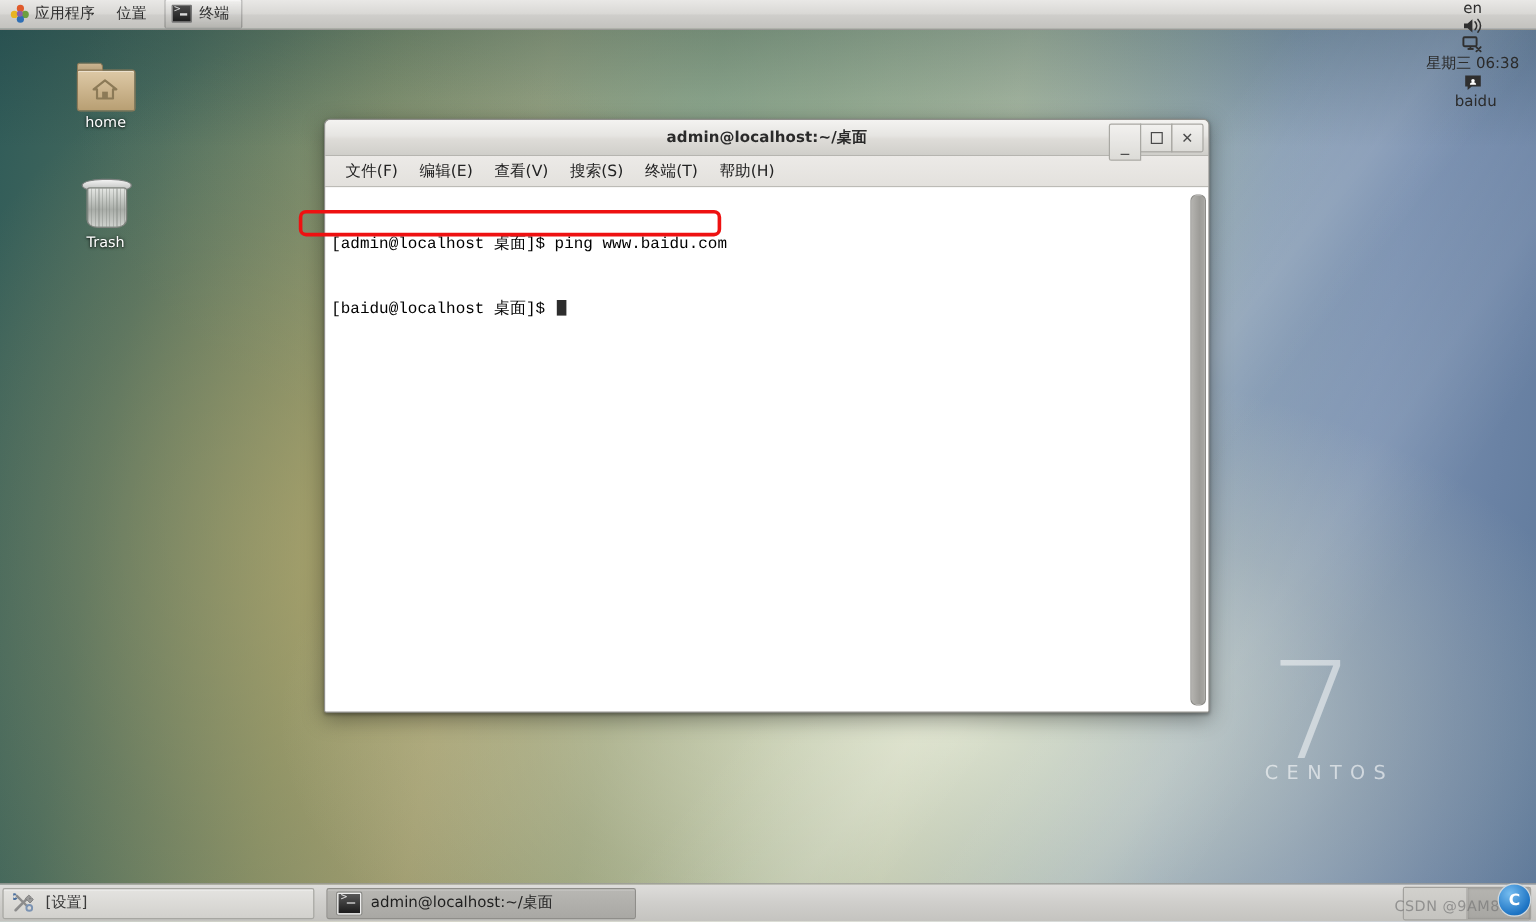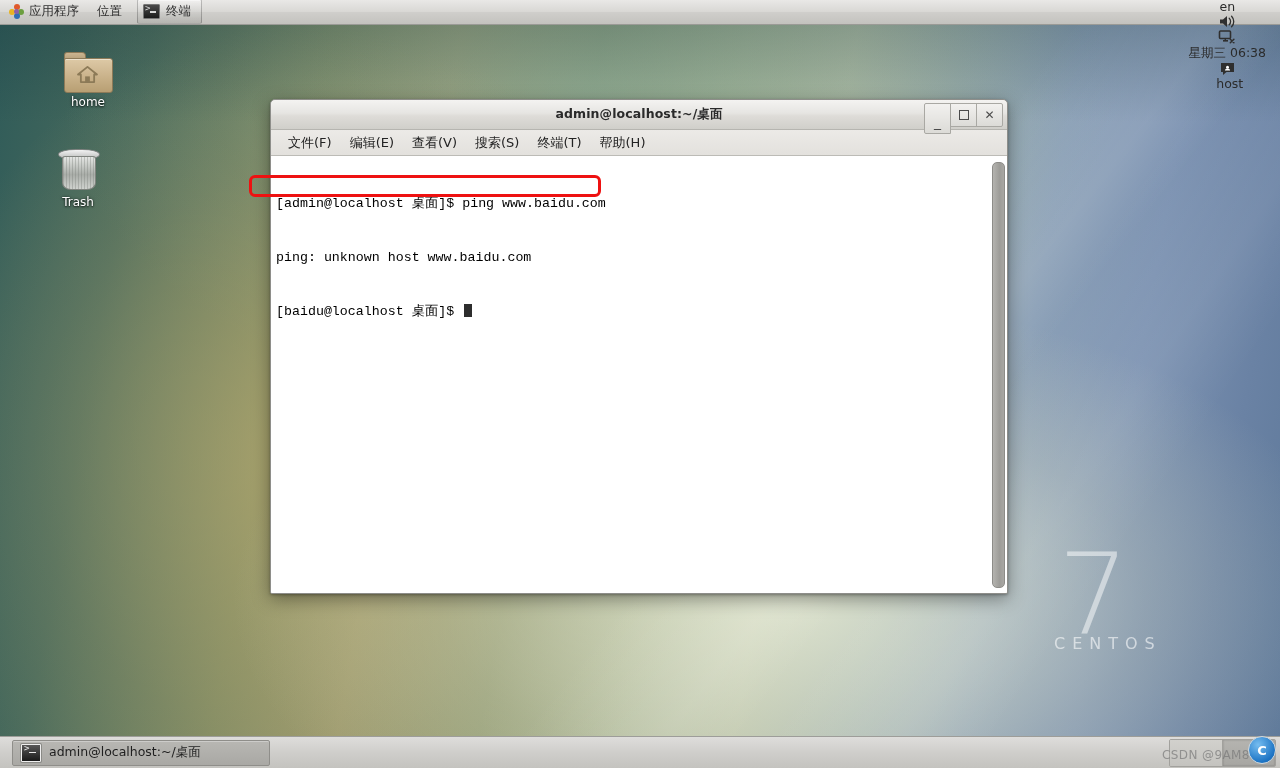--- a/index.html
+++ b/index.html
@@ -159,21 +159,21 @@
     cursor: default;
   }
   .desk-icon .label {
     margin-top: 3px;
     font-size: 12px;
     color: #ffffff;
     text-shadow: 0 1px 2px rgba(0,0,0,0.75), 0 0 3px rgba(0,0,0,0.55);
     font-family: "DejaVu Sans", "Liberation Sans", sans-serif;
   }
   .icon-home { left: 45px; top: 50px; }
-  .icon-trash { left: 35px; top: 148px; }
+  .icon-trash { left: 45px; top: 148px; }
 
   .folder-glyph { width: 48px; height: 42px; margin: 0 auto; position: relative; }
   .folder-back {
     position: absolute; left: 0; top: 2px; width: 20px; height: 8px;
     background: linear-gradient(180deg,#cbb591,#b09a74);
     border-radius: 3px 4px 0 0;
     border: 1px solid #8d7a58; border-bottom: none;
   }
   .folder-body {
     position: absolute; left: 0; top: 8px; width: 47px; height: 33px;
@@ -474,21 +474,21 @@
       <span class="datetime">星期三 06:38</span>
 
       <span class="tray-icon">
         <svg class="user-svg" width="15" height="14" viewBox="0 0 15 14">
           <path d="M1 1h13v9H6.5L3 13V10H1z" fill="#2f2f2f"></path>
           <circle cx="7.5" cy="5.3" r="1.5" fill="#ffffff"></circle>
           <path d="M4.9 8.6c0-1.4 1.2-2.2 2.6-2.2s2.6.8 2.6 2.2z" fill="#ffffff"></path>
         </svg>
       </span>
 
-      <span class="user-name">host</span>
+      <span class="user-name">baidu</span>
 
     </div>
   </div>
 
   <div class="desk-icon icon-home">
     <div class="folder-glyph">
       <div class="folder-back"></div>
       <div class="folder-body"></div>
       <svg class="house-glyph" viewBox="0 0 24 20">
         <path d="M12 2 L22 10 H19 V18 H5 V10 H2 Z" fill="none" stroke="#8c7a57" stroke-width="1.9" stroke-linejoin="round"></path>
@@ -524,34 +524,45 @@
       <div class="menu-item">编辑(E)</div>
       <div class="menu-item">查看(V)</div>
       <div class="menu-item">搜索(S)</div>
       <div class="menu-item">终端(T)</div>
       <div class="menu-item">帮助(H)</div>
     </div>
 
     <div class="term-body">
       <div class="term-text">
         <div class="term-line">[admin@localhost 桌面]$ ping www.baidu.com</div>
-        <div class="term-line">ping: unknown host www.baidu.com</div>
         <div class="term-line"><span>[baidu@localhost 桌面]$ </span><span class="cursor-block"></span></div>
       </div>
       <div class="term-scroll">
         <div class="term-thumb"></div>
       </div>
     </div>
 
   </div>
 
   <div class="annot-rect"></div>
 
   <div class="taskbar">
 
+    <div class="tb-settings">
+      <span class="tools-icon">
+        <svg width="20" height="17" viewBox="0 0 20 17">
+          <path d="M2 14.5 L11 5.5" stroke="#8c8c8c" stroke-width="2.2" stroke-linecap="round"></path>
+          <path d="M10.2 4.6 L13 2 l1.6 1.2 -1.2 2.1 2.1 -1.2 1.2 1.6 -2.6 2.8z" fill="#9a9a9a" stroke="#7d7d7d" stroke-width="0.8"></path>
+          <path d="M3 2.5 L11.5 11" stroke="#8c8c8c" stroke-width="2" stroke-linecap="round"></path>
+          <circle cx="13.4" cy="12.6" r="2.4" fill="none" stroke="#7b93b3" stroke-width="1.6"></circle>
+          <path d="M2.2 1.6 a2 2 0 1 0 0.6 2.6" fill="none" stroke="#4a6f9e" stroke-width="1.7"></path>
+        </svg>
+      </span>
+      <span>[设置]</span>
+    </div>
 
     <div class="tb-task">
       <span class="task-term-icon"></span>
       <span>admin@localhost:~/桌面</span>
     </div>
 
     <div class="tb-right">
       <div class="workspace-switcher">
         <div class="ws"></div>
         <div class="ws active"></div>

